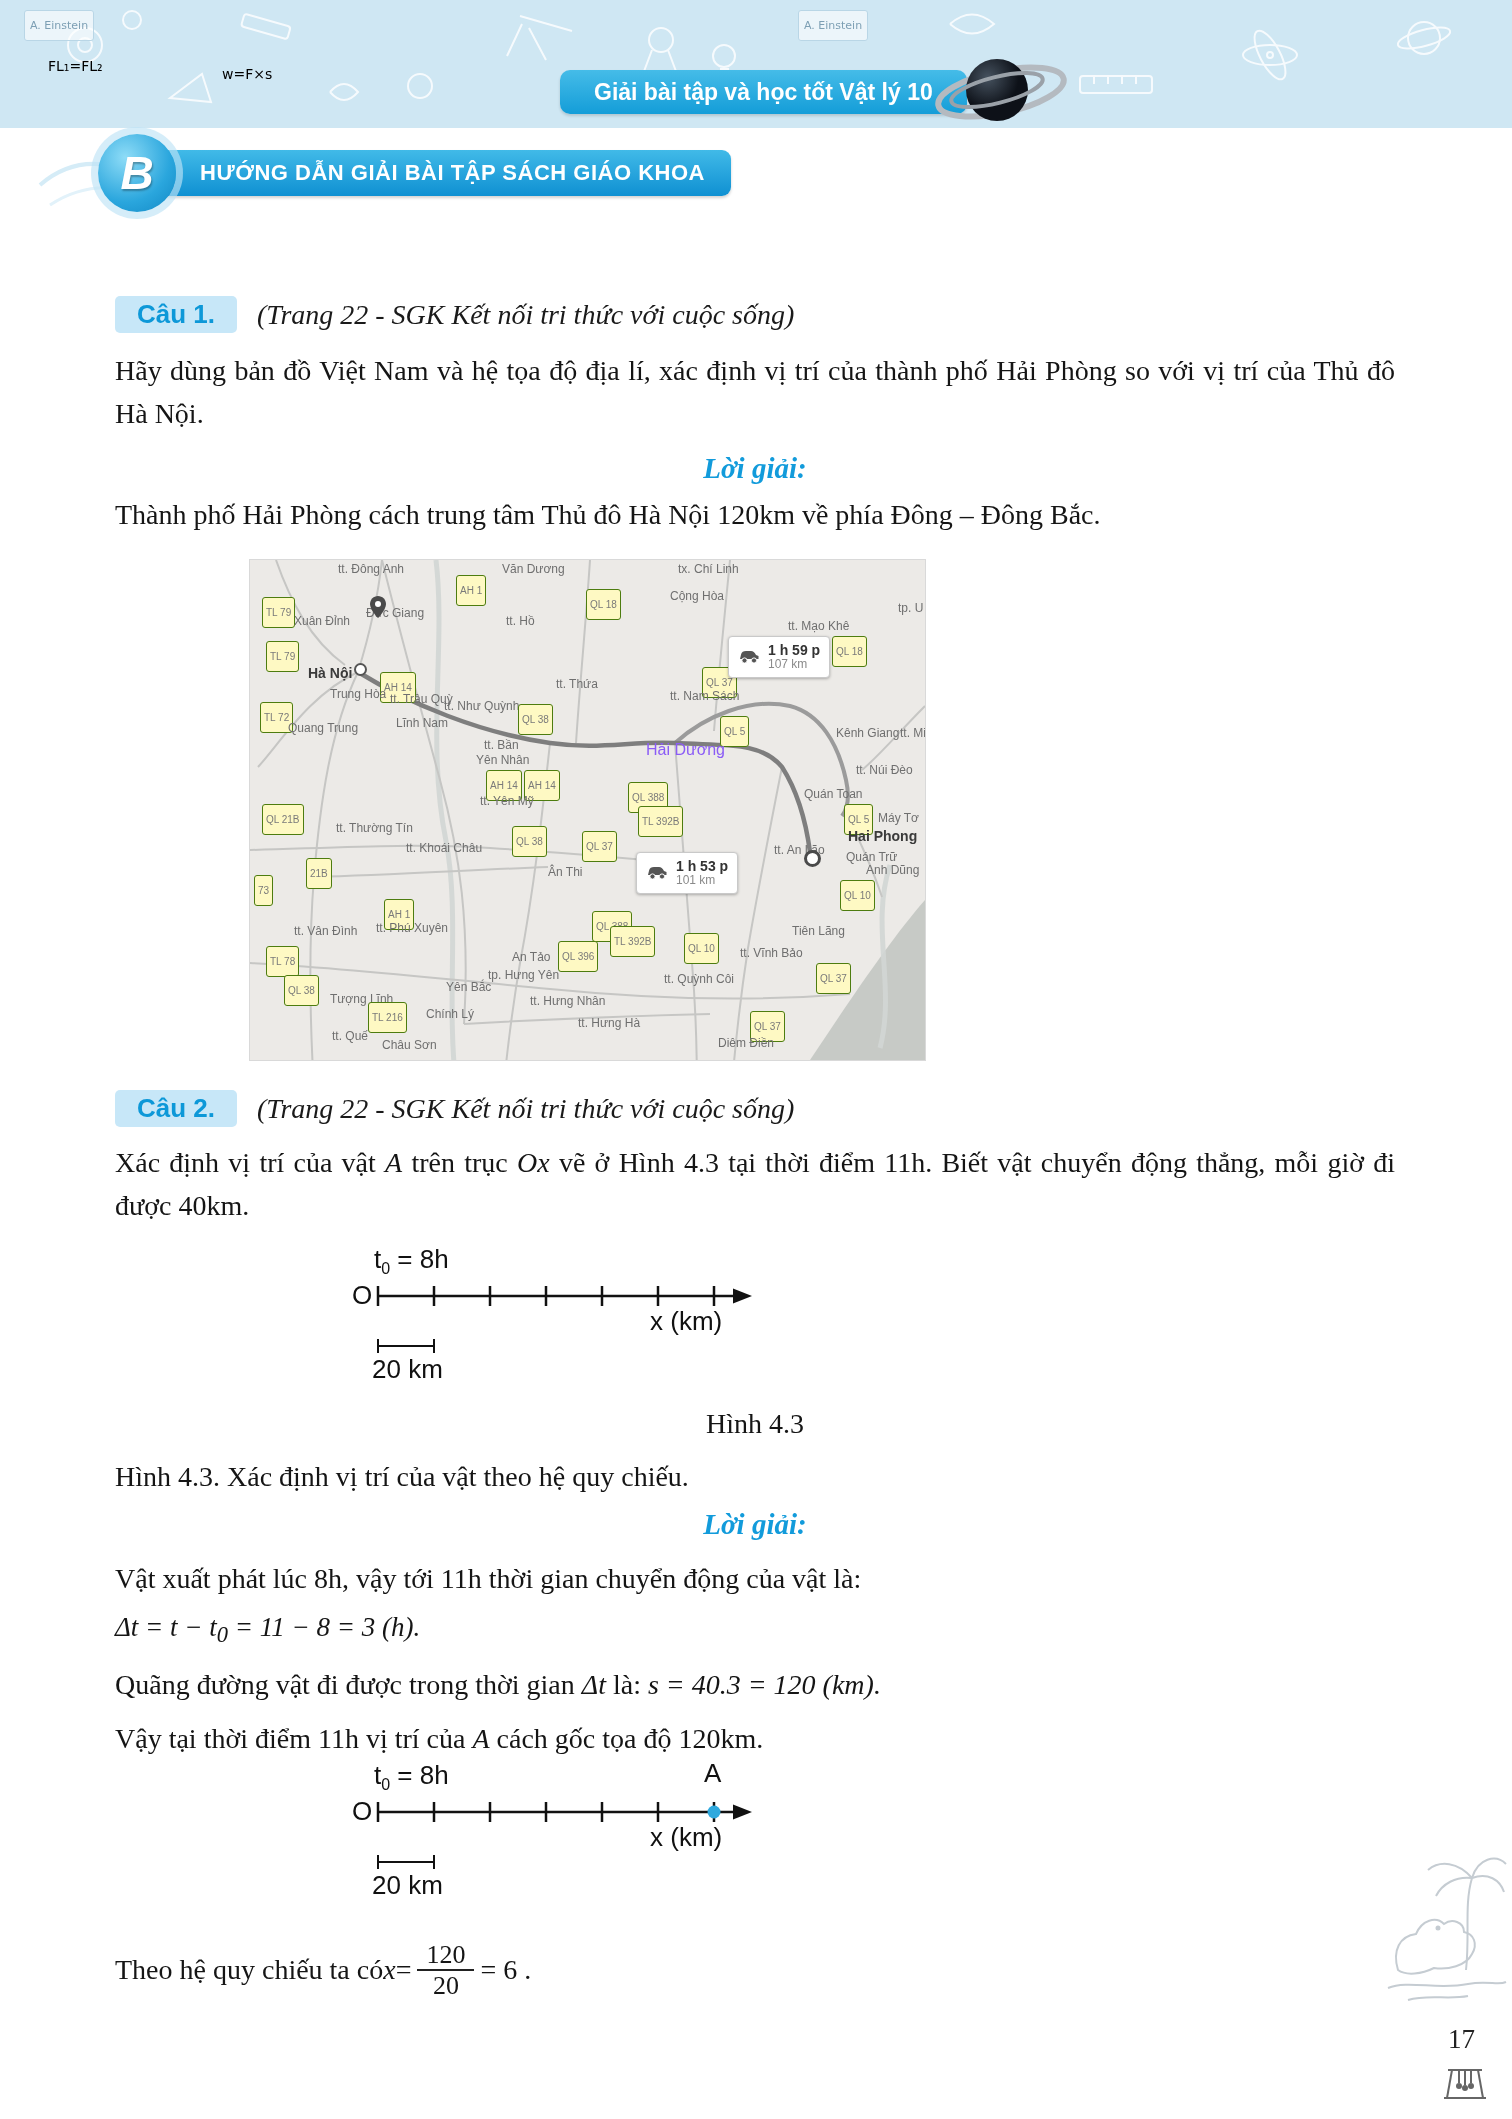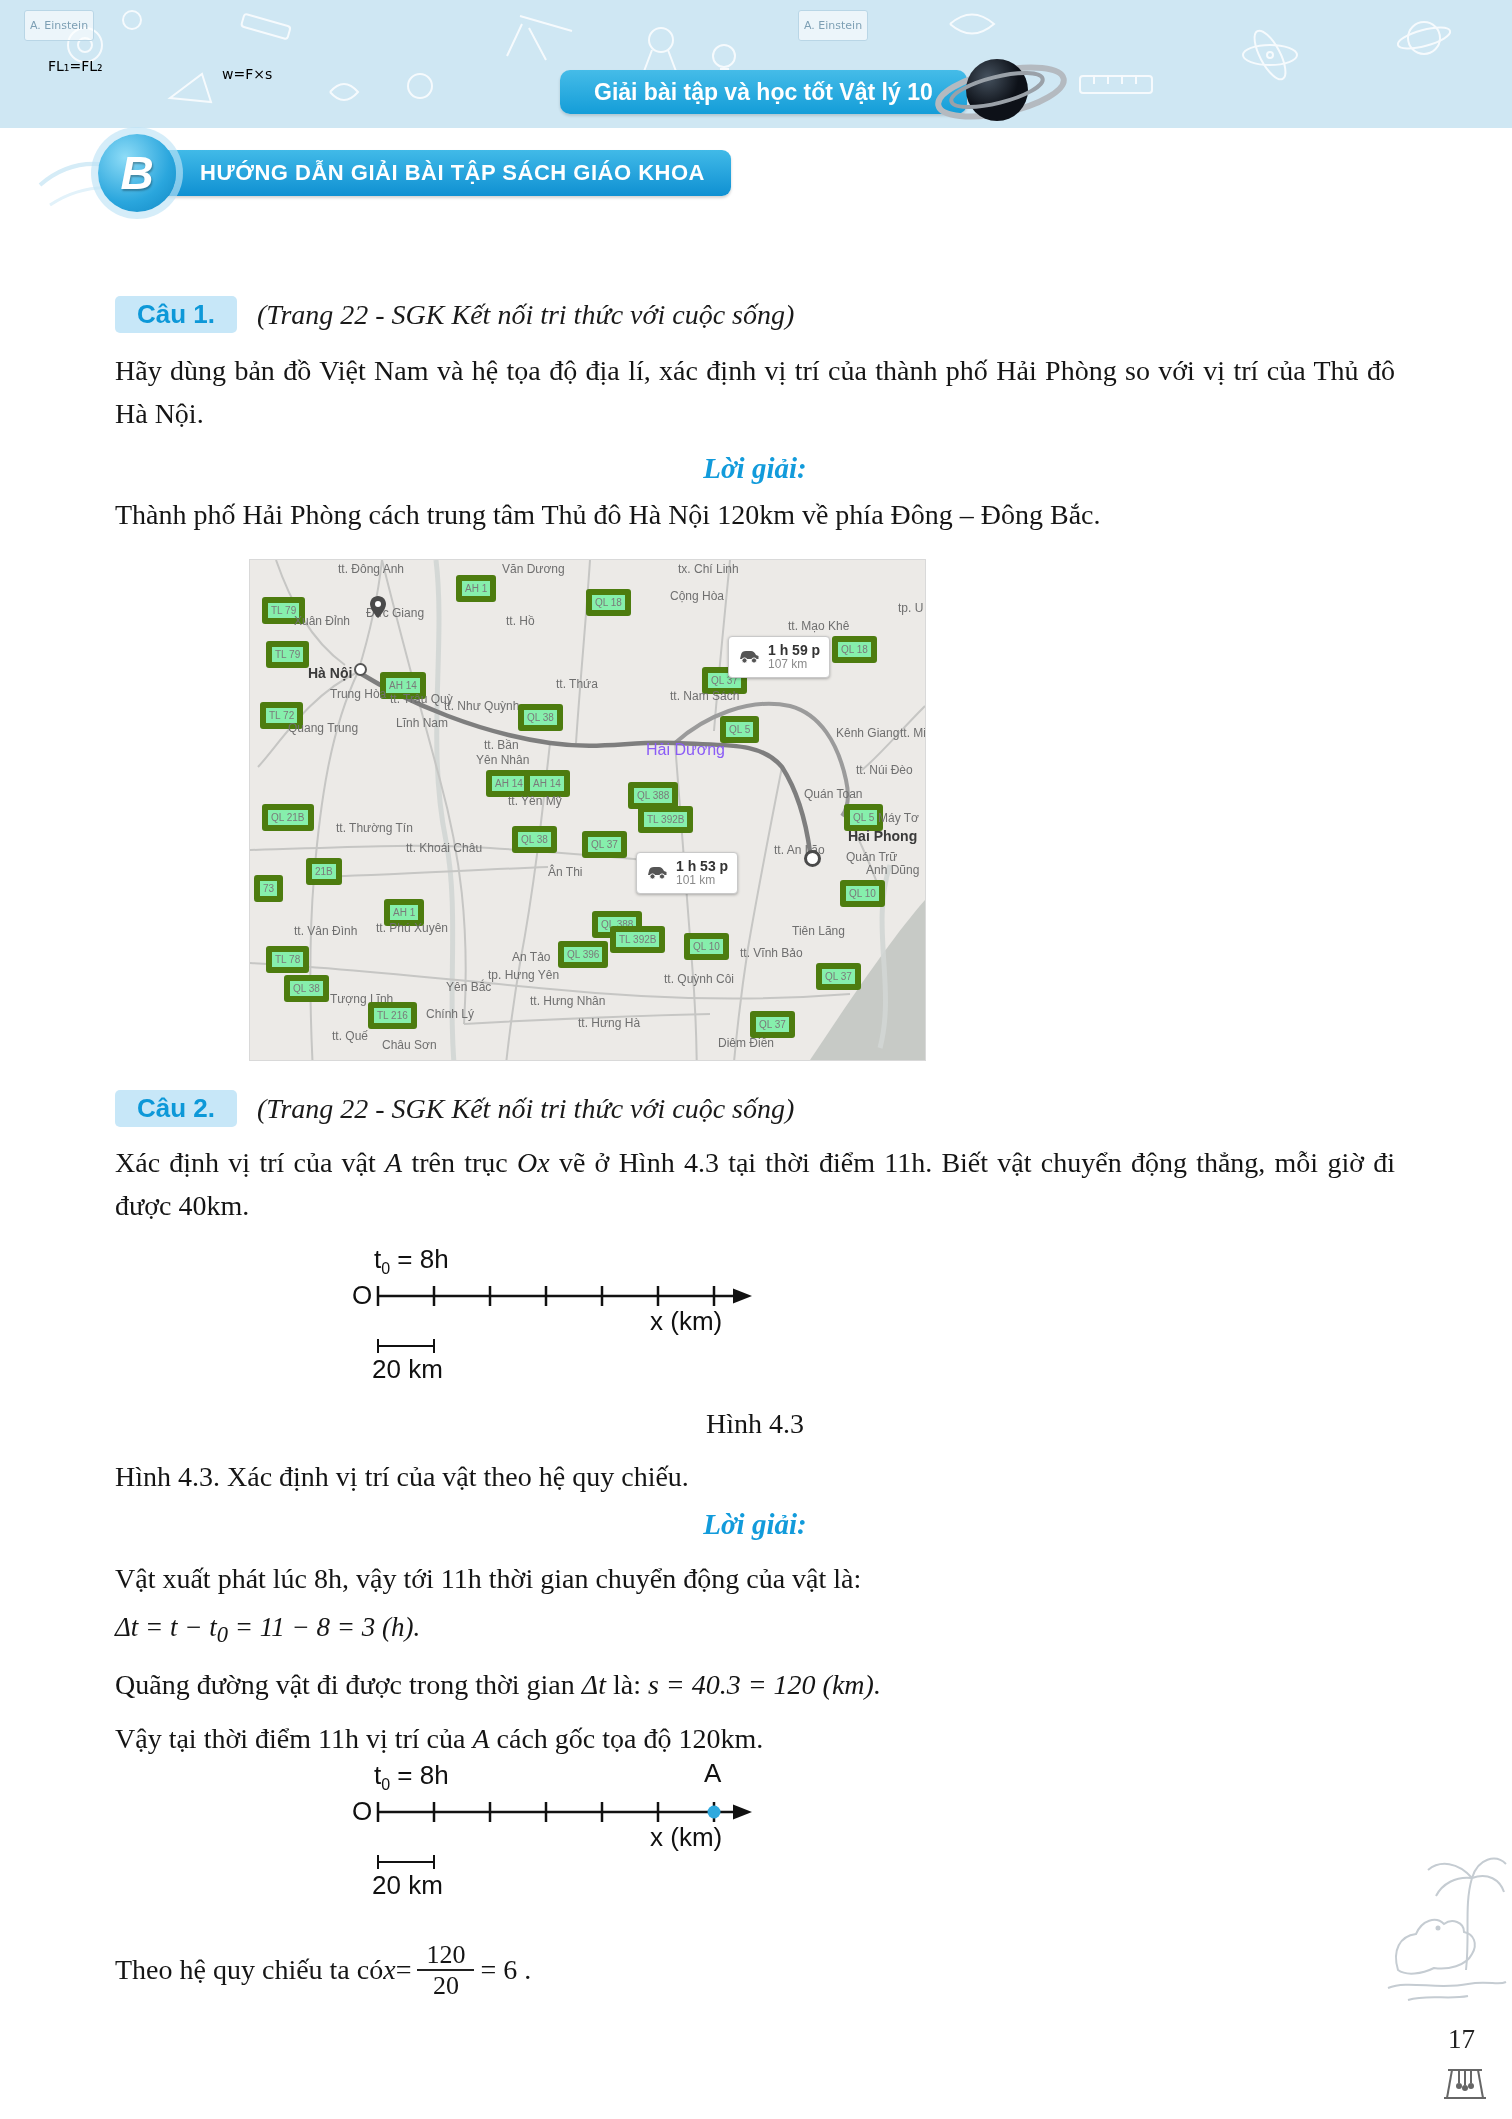--- a/index.html
+++ b/index.html
@@ -46,21 +46,21 @@
   .loigiai{font-style:italic;font-weight:bold;color:#129bdb;font-size:29px;}
   .mvar{font-style:italic;}
 
   
   .map{position:absolute;left:250px;top:560px;width:675px;height:500px;background:#eceae7;
        overflow:hidden;box-shadow:0 0 0 1px #d9d9d9;}
   .mlabel{position:absolute;font-family:"Liberation Sans",sans-serif;font-size:12px;
           color:#6f6f6f;white-space:nowrap;z-index:4;}
   .mlabel.c{font-size:16px;color:#8b5cf6;}
   .mlabel.B{font-size:14px;font-weight:bold;color:#3a3a3a;}
-  .mlabel.b{background:#86efac;border:6px solid #4d7c0f;border-radius:3px;padding:2px 3px;
+  .mlabel.b{background:#fef9c3;border:1px solid #4d7c0f;border-radius:3px;padding:9px 3px;
             font-size:10px;color:#7a7a7a;}
   .routebox{position:absolute;background:#fff;border:1px solid #c9c9c9;border-radius:4px;
             padding:5px 9px;display:flex;gap:8px;align-items:center;z-index:6;
             box-shadow:0 1px 3px rgba(0,0,0,.28);font-family:"Liberation Sans",sans-serif;}
   .routebox .col{display:flex;flex-direction:column;line-height:1.15;}
   .routebox .t{font-weight:bold;font-size:14px;color:#333;}
   .routebox .d{font-size:12px;color:#8a8a8a;}
   .mapdot{position:absolute;width:9px;height:9px;border:2px solid #555;border-radius:50%;
           background:#fff;z-index:5;}
   .endring{position:absolute;width:11px;height:11px;border:3px solid #4a4a4a;border-radius:50%;
@@ -215,21 +215,21 @@
         <div class="mlabel" style="left: 146px; top: 156px;">Lĩnh Nam</div>
         <div class="mlabel" style="left: 586px; top: 166px;">Kênh Giang</div>
         <div class="mlabel" style="left: 650px; top: 166px;">tt. Min</div>
         <div class="mlabel" style="left: 234px; top: 178px;">tt. Bần</div>
         <div class="mlabel" style="left: 226px; top: 193px;">Yên Nhân</div>
         <div class="mlabel c" style="left: 396px; top: 181px;">Hải Dương</div>
         <div class="mlabel b" style="left: 236px; top: 210px;">AH 14</div>
         <div class="mlabel b" style="left: 274px; top: 210px;">AH 14</div>
         <div class="mlabel" style="left: 606px; top: 203px;">tt. Núi Đèo</div>
         <div class="mlabel b" style="left: 378px; top: 222px;">QL 388</div>
-        <div class="mlabel" style="left: 230px; top: 234px; margin-left: 28px;">tt. Yên Mỹ</div>
+        <div class="mlabel" style="left: 230px; top: 234px;">tt. Yên Mỹ</div>
         <div class="mlabel" style="left: 554px; top: 227px;">Quán Toan</div>
         <div class="mlabel b" style="left: 388px; top: 246px;">TL 392B</div>
         <div class="mlabel b" style="left: 594px; top: 244px;">QL 5</div>
         <div class="mlabel" style="left: 628px; top: 251px;">Máy Tơ</div>
         <div class="mlabel b" style="left: 12px; top: 244px;">QL 21B</div>
         <div class="mlabel B" style="left: 598px; top: 268px;">Hai Phong</div>
         <div class="mlabel" style="left: 86px; top: 261px;">tt. Thường Tín</div>
         <div class="mlabel b" style="left: 262px; top: 266px;">QL 38</div>
         <div class="mlabel b" style="left: 332px; top: 271px;">QL 37</div>
         <div class="mlabel" style="left: 596px; top: 290px;">Quán Trữ</div>

